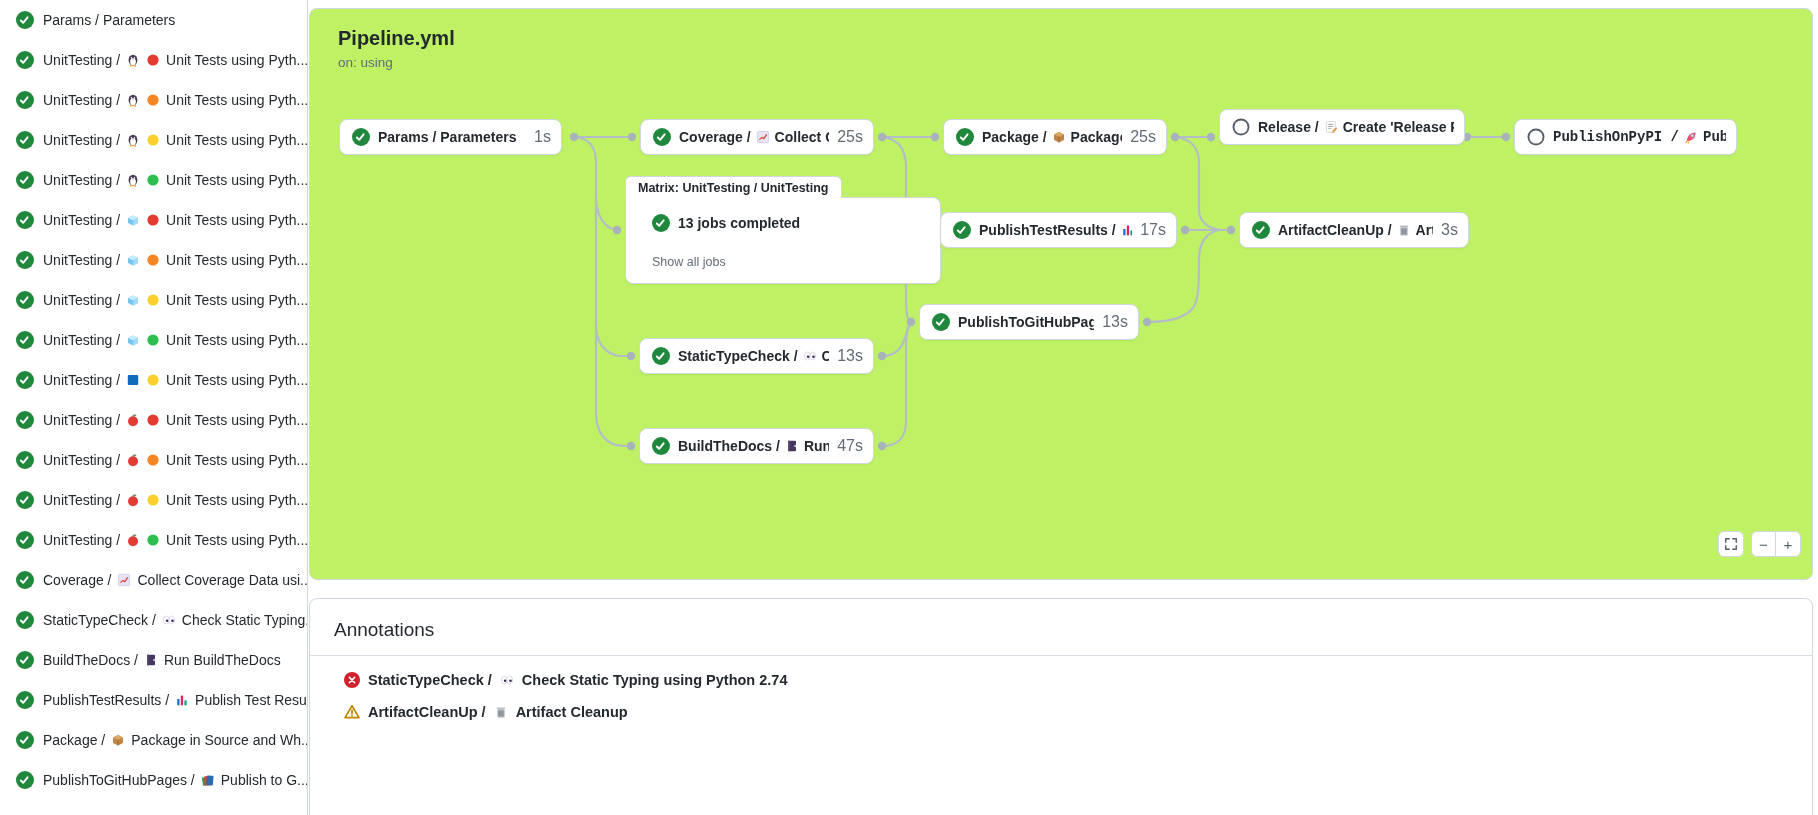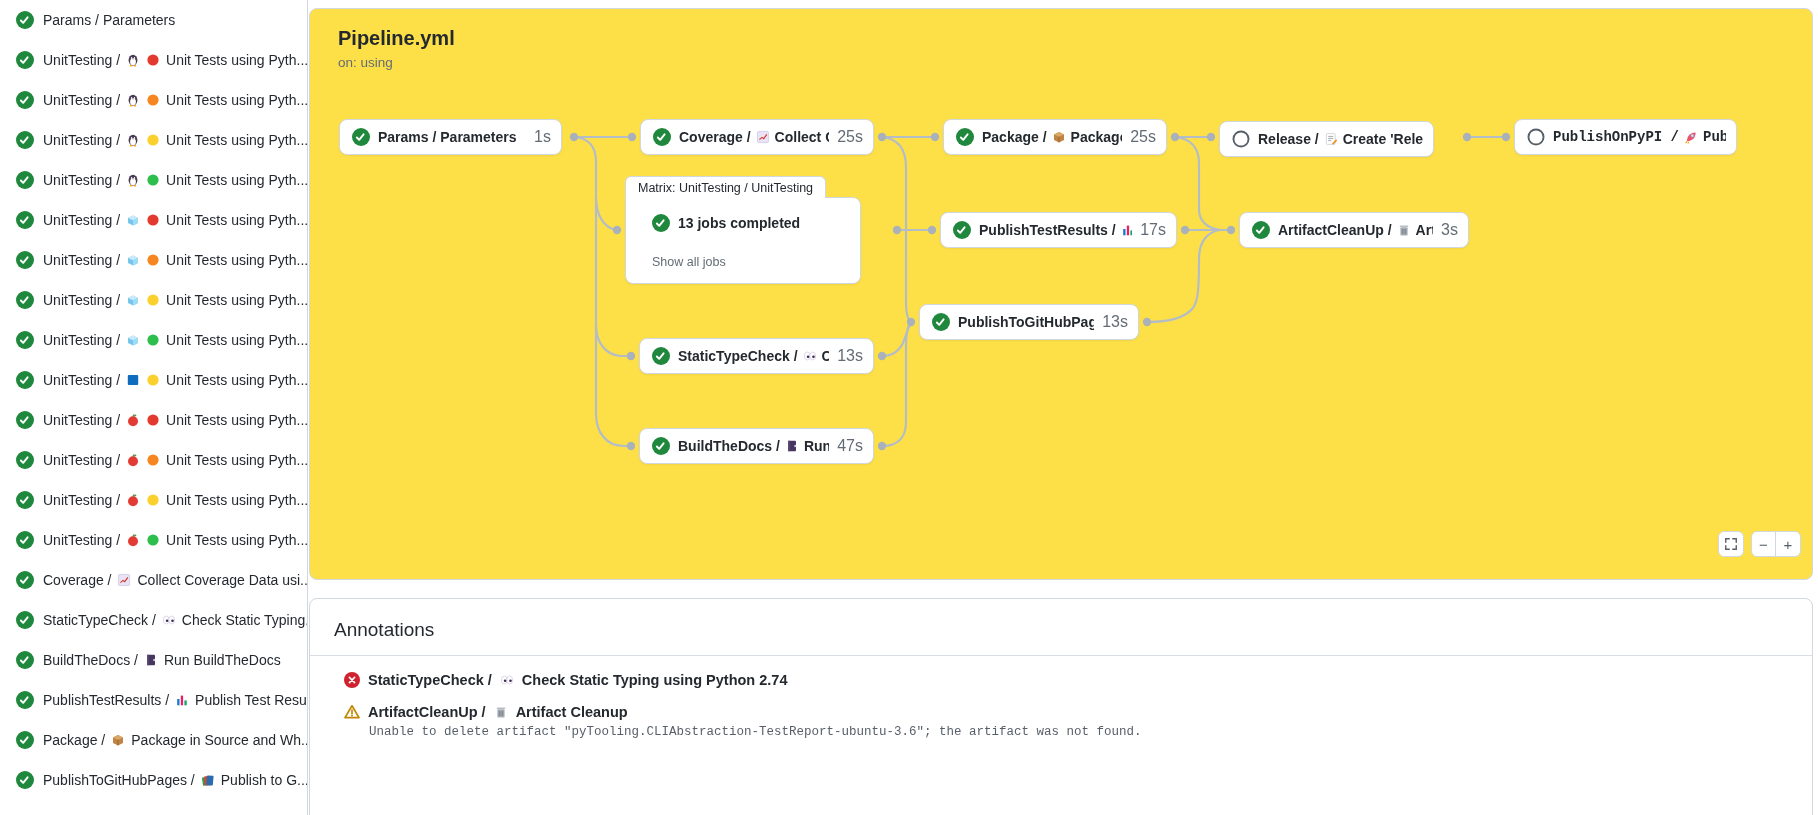--- a/index.html
+++ b/index.html
@@ -11,37 +11,37 @@
   
   #sidebar { position:absolute; left:0; top:0; width:308px; height:815px; background:#fff;
     border-right:1px solid #d0d7de; overflow:hidden; }
   .job-row { height:40px; display:flex; align-items:center; gap:9px; padding-left:16px;
     white-space:nowrap; overflow:hidden; font-size:14px; cursor:pointer; }
   .job-row .status { width:18px; height:18px; }
   .job-row .lbl { display:flex; align-items:center; gap:6px; overflow:hidden; }
 
   
   #graph-panel { position:absolute; left:309px; top:8px; width:1504px; height:572px;
-    background:#fde047; border:1px solid #d0d7de; border-radius:8px; overflow:hidden; }
+    background:#bef264; border:1px solid #d0d7de; border-radius:8px; overflow:hidden; }
   #graph-title { position:absolute; left:28px; top:18px; }
   #graph-title h1 { font-size:20px; font-weight:700; color:#24292f; }
   #graph-title .trigger { font-size:13.5px; color:#636c76; margin-top:5px; }
   #edges { position:absolute; left:0; top:0; width:1504px; height:572px; }
   .gnode { position:absolute; height:36px; background:#fff; border:1px solid #d0d7de; border-radius:8px;
     display:flex; align-items:center; gap:8px; padding:0 10px 0 12px;
     box-shadow:0 1px 2px rgba(27,31,36,.06); font-weight:700; font-size:14px; cursor:pointer; }
   .gnode .status { width:18px; height:18px; }
   .gnode .nlabel { display:flex; align-items:center; gap:5px; white-space:nowrap; overflow:hidden; min-width:0; flex:1; }
   .gnode .dur { font-weight:400; font-size:16px; color:#636c76; margin-left:auto; flex:none; }
 
   
   #matrix-tab { position:absolute; left:315px; top:167px; height:22px; background:#fff;
     border:1px solid #d0d7de; border-radius:6px 6px 0 0; border-bottom:none;
-    font-size:12.5px; padding:0 12px; display:flex; align-items:center; z-index:2; }
-  #matrix-body { position:absolute; left:315px; top:188px; width:236px; height:87px; background:#fff;
+    font-size:12.5px; padding:0 12px; display:flex; align-items:center; z-index:2;font-weight:bold; }
+  #matrix-body { position:absolute; left:315px; top:188px; width:316px; height:87px; background:#fff;
     border:1px solid #d0d7de; border-radius:0 8px 8px 8px; box-shadow:0 1px 2px rgba(27,31,36,.06);
     padding:16px 16px 0 26px; z-index:1; }
   #matrix-status { display:flex; align-items:center; gap:8px; font-weight:700; font-size:14px; }
   #matrix-status .status { width:18px; height:18px; }
   #matrix-link { font-size:12.5px; color:#636c76; margin-top:23px; cursor:pointer; }
 
   
   #fullscreen-btn { position:absolute; left:1408px; top:522px; width:26px; height:26px; background:#fff;
     border:1px solid #d0d7de; border-radius:6px; display:flex; align-items:center; justify-content:center; cursor:pointer; }
   #zoom-group { position:absolute; left:1441px; top:522px; display:flex; }
@@ -623,21 +623,21 @@
             <svg viewBox="0 0 14 14">
               <path d="M2 4.4 7 2 12 4.4 12 10 7 12.4 2 10Z" fill="#c08445"></path>
               <path d="M2 4.4 7 6.8 12 4.4 7 2Z" fill="#dba865"></path>
               <path d="M7 6.8V12.4" stroke="#8f5f2e" stroke-width="0.8"></path>
             </svg>
           </span>
           <span>Package in So...</span>
         </span>
         <span class="dur">25s</span>
       </div>
-      <div class="gnode" style="left: 909px; top: 112px; width: 215px;">
+      <div class="gnode" style="left: 909px; top: 100px; width: 246px;">
         <span class="ic status">
           <svg viewBox="0 0 16 16">
             <circle cx="8" cy="8" r="6.7" fill="#fff" stroke="#57606a" stroke-width="1.7"></circle>
           </svg>
         </span>
         <span class="nlabel">
           <span>Release / </span>
           <span class="ic">
             <svg viewBox="0 0 14 14">
               <rect x="2.4" y="1.6" width="8.8" height="10.8" rx="1" fill="#fff" stroke="#c9cdd2" stroke-width="0.8"></rect>
@@ -809,16 +809,15 @@
           <span>ArtifactCleanUp / </span>
           <span class="ic">
             <svg viewBox="0 0 14 14">
               <rect x="3.4" y="4.3" width="7.2" height="8.3" rx="1" fill="#a7adb5"></rect>
               <rect x="2.6" y="2.5" width="8.8" height="1.6" rx="0.8" fill="#b8bec6"></rect>
               <path d="M5.3 6v5M7 6v5M8.7 6v5" stroke="#7c828a" stroke-width="0.9"></path>
             </svg>
           </span>
           <span>Artifact Cleanup</span>
         </div>
-        <div class="amsg">Unable to delete artifact "pyTooling.CLIAbstraction-TestReport-ubuntu-3.6"; the artifact was not found.</div>
       </div>
     </div>
 </section>
 
 </body></html>

